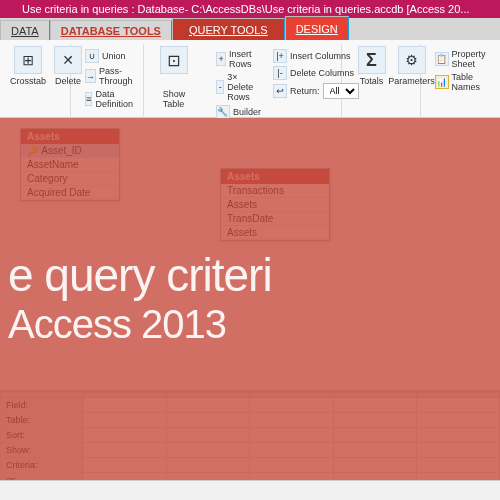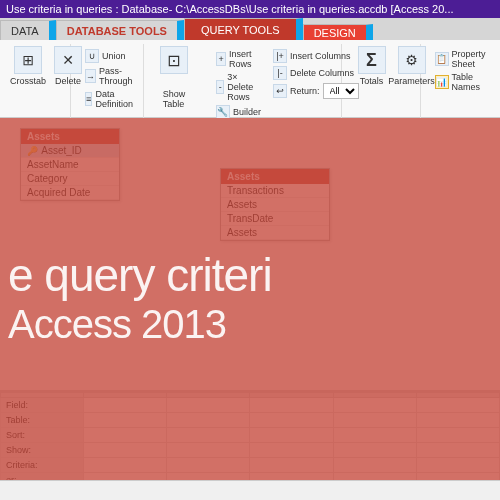--- a/index.html
+++ b/index.html
@@ -1,53 +1,54 @@
 <!DOCTYPE html>
 <html><head>
   <meta charset="utf-8">
   <style>
     * { margin: 0; padding: 0; box-sizing: border-box; }
     body { width: 500px; height: 500px; overflow: hidden; font-family: 'Segoe UI', Arial, sans-serif; background: #f0f0f0; }
 
     
     #title-bar {
-      background: #4c1d95;
+      background: #be185d;
       color: white;
       font-size: 11px;
-      padding: 2px 6px;
+      padding: 2px 22px;
       height: 18px;
       display: flex;
       align-items: center;
       gap: 4px;
     }
 
     
     #tab-bar {
       display: flex;
       height: 22px;
       background: #d6d6d6;
       align-items: flex-end;
     }
     .tab {
       padding: 3px 10px;
       font-size: 11px;
       background: #d6d6d6;
       color: #333;
       border-top: 1px solid #bbb;
       border-left: 1px solid #bbb;
-      border-right: 7px solid #0ea5e9;
+      border-right: 1px solid #0ea5e9;
       height: 20px;
       display: flex;
       align-items: center;
       cursor: pointer;
+      text-decoration: underline;
     }
     .tab.active {
       background: #e84033;
       color: white;
-      height: 16px;
+      height: 24px;
     }
 
     
     #ribbon {
       background: #f8f8f8;
       border-bottom: 1px solid #ccc;
       display: flex;
       flex-direction: column;
       height: 78px;
     }

